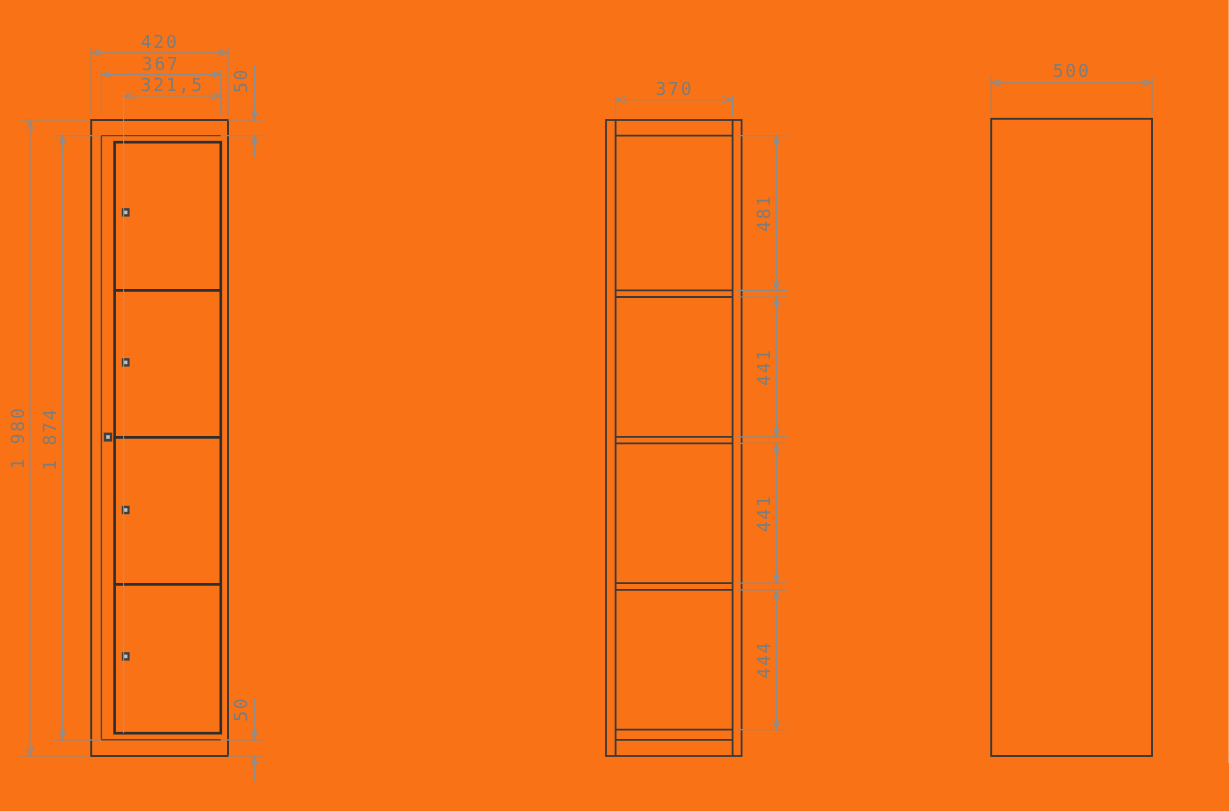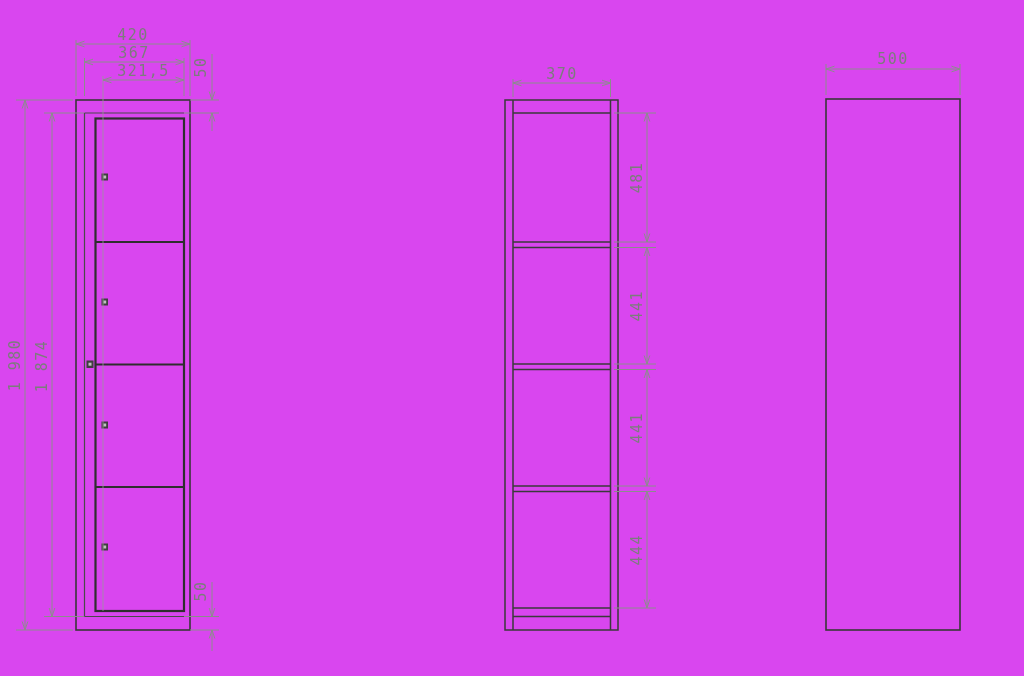--- a/index.html
+++ b/index.html
@@ -1,16 +1,16 @@
 <!DOCTYPE html>
 <html><head>
 <meta charset="utf-8">
 <style>
   html,body{margin:0;padding:0;background:#ffffff;}
-  .stage{position:relative;width:1024px;height:676px;background:#d946ef;overflow:hidden;
+  .stage{position:relative;width:1024px;height:676px;background:#f97316;overflow:hidden;
          font-family:"DejaVu Sans Mono","Liberation Mono",monospace;}
   svg{position:absolute;left:0;top:0;}
   text{font-family:"DejaVu Sans Mono","Liberation Mono",monospace;
        font-size:15px;letter-spacing:1.5px;fill:#7c7c7c;}
   .obj{stroke:#383838;fill:none;}
   .thick{stroke:#2e2e2e;stroke-width:2.2;fill:none;}
   .thin{stroke:#4a4a4a;stroke-width:1.2;fill:none;}
   .mid{stroke:#3a3a3a;stroke-width:1.5;fill:none;}
   .dim{stroke:#8c8c8c;stroke-width:1;fill:none;}
   .dimfaint{stroke:#9a9a9a;stroke-width:0.9;fill:none;opacity:0.85;}

